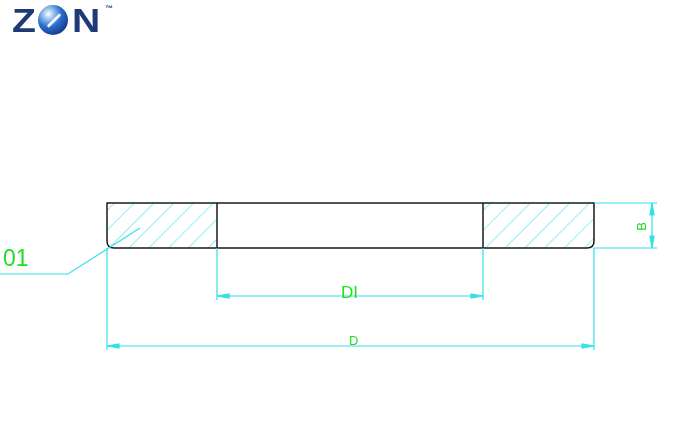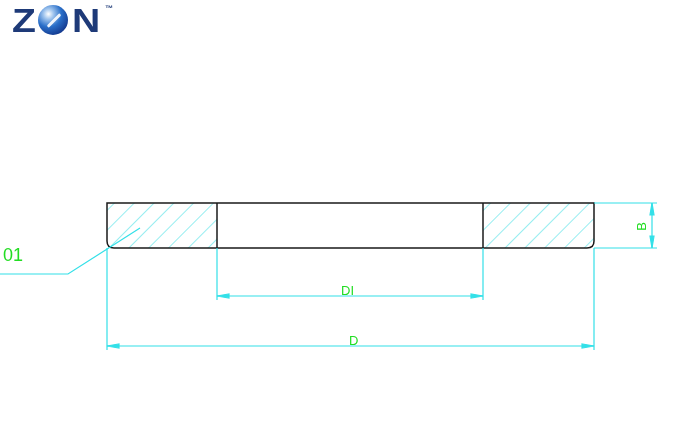--- a/index.html
+++ b/index.html
@@ -5,22 +5,22 @@
     html, body { margin: 0; padding: 0; background: #ffffff; }
     body { width: 676px; height: 425px; position: relative; overflow: hidden; font-family: "Liberation Sans", sans-serif; }
     .logo { position: absolute; left: 12px; top: 4px; height: 32px; display: flex; align-items: flex-start; }
     .logo-letter { font-family: "Liberation Sans", sans-serif; font-weight: 900; font-size: 34px; line-height: 32px; color: #1e3a78; letter-spacing: -1px; transform: scaleX(1.15); transform-origin: left; display: inline-block; }
     .logo-globe { width: 30px; height: 30px; border-radius: 50%; margin: 1px 2px 0 6px; background: radial-gradient(circle at 35% 30%, #ffffff 0%, #9fc4ee 18%, #2a6fc9 45%, #12358a 80%, #0c2560 100%); position: relative; }
     .logo-globe::after { content: ""; position: absolute; left: 7px; top: 14px; width: 18px; height: 3px; background: #ffffff; transform: rotate(-45deg); border-radius: 2px; opacity: 0.9; }
     .logo-n { margin-left: 2px; }
     .logo-tm { font-size: 8px; font-weight: bold; color: #1e3a78; margin-left: 10px; line-height: 10px; }
     svg.drawing { position: absolute; left: 0; top: 0; }
     .label { position: absolute; color: #22dd22; font-family: "Liberation Sans", sans-serif; }
-    .part-label { left: 3px; top: 245px; font-size: 18px; }
-    .dim-di { left: 341px; top: 283px; font-size: 13px; }
+    .part-label { left: 3px; top: 245px; font-size: 23px; }
+    .dim-di { left: 341px; top: 283px; font-size: 17px; }
     .dim-d { left: 349px; top: 333px; font-size: 13px; }
     .dim-b { left: 637px; top: 219px; font-size: 13px; transform: rotate(-90deg); transform-origin: center; }
   </style>
 </head>
 <body>
 
 <div class="logo">
   <span class="logo-letter">Z</span>
   <span class="logo-globe"></span>
   <span class="logo-letter logo-n">N</span>

